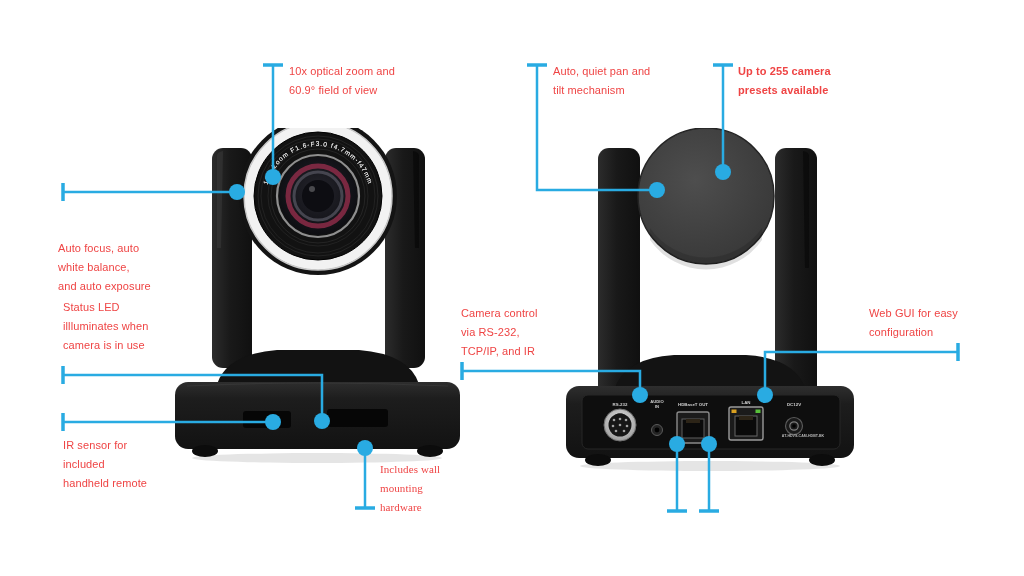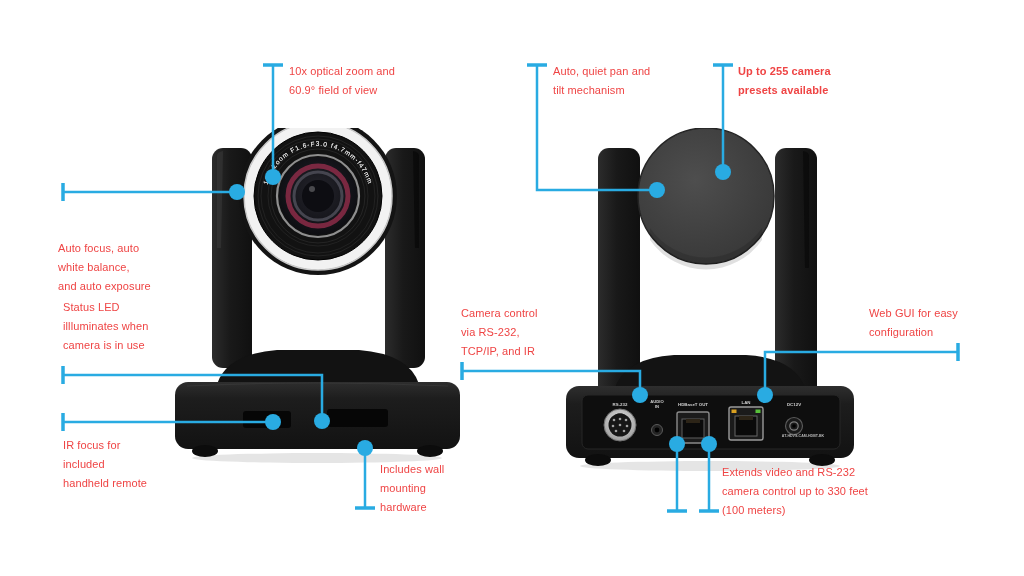--- a/index.html
+++ b/index.html
@@ -230,28 +230,25 @@
   <div class="callout-label" style="left:553px;top:62px;">Auto, quiet pan and
 tilt mechanism</div>
   <div class="callout-label" style="left:738px;top:62px;font-weight:bold;">Up to 255 camera
 presets available</div>
   <div class="callout-label" style="left:58px;top:203px;margin-top:36px;">Auto focus, auto
 white balance,
 and auto exposure</div>
   <div class="callout-label" style="left:63px;top:298px;">Status LED
 illluminates when
 camera is in use</div>
-  <div class="callout-label" style="left:63px;top:436px;">IR focus for
+  <div class="callout-label" style="left:63px;top:436px;">IR sensor for
 included
 handheld remote</div>
-  <div class="callout-label" style="left:380px;top:460px;">Includes wall
+  <div class="callout-label" style="left:380px;top:460px;font-family:Liberation Serif, serif;">Includes wall
 mounting
 hardware</div>
   <div class="callout-label" style="left:461px;top:304px;">Camera control
 via RS-232,
 TCP/IP, and IR</div>
   <div class="callout-label" style="left:837px;top:304px;margin-left:32px;">Web GUI for easy
 configuration</div>
-  <div class="callout-label" style="left:722px;top:463px;">Extends video and RS-232
-camera control up to 330 feet
-(100 meters)</div>
 
 </div>
 
 </body></html>

